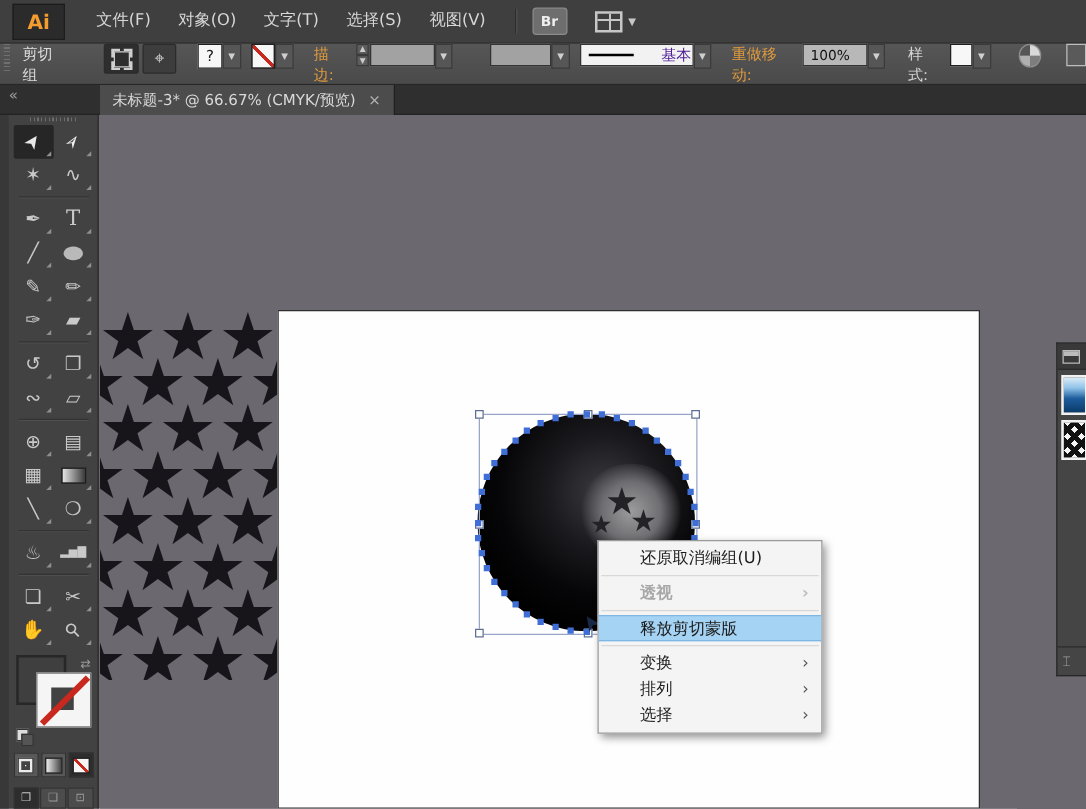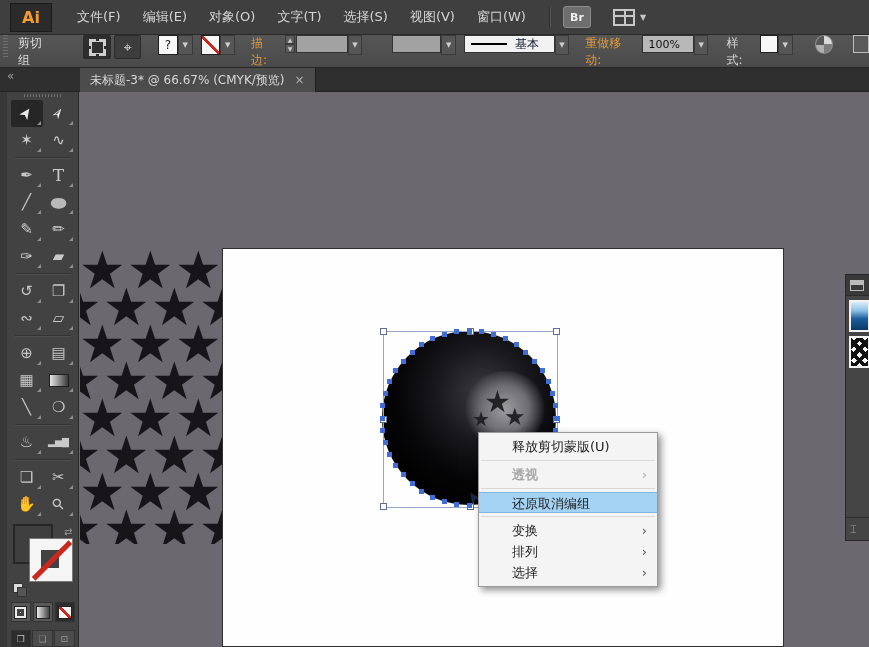--- a/index.html
+++ b/index.html
@@ -40,21 +40,21 @@
   .dd-caret{width:13px;height:18px;background:#565656;border:1px solid #3a3a3a;color:#cfcfcf;
     font-size:7px;display:flex;align-items:center;justify-content:center;margin-right:8px;}
   .amber-label{color:#e09a3e;font-size:12px;border-bottom:1px dotted #e09a3e;margin:0 6px 0 8px;}
   .stepper{width:11px;height:18px;display:flex;flex-direction:column;margin-right:1px;}
   .stepper span{flex:1;background:#5d5d5d;border:1px solid #3a3a3a;color:#ccc;font-size:6px;
     display:flex;align-items:center;justify-content:center;}
   .field{height:18px;background:#a2a2a2;border:1px solid #333;box-sizing:border-box;}
   .field.w52{width:52px;} .field.w50{width:50px;}
   .field.light{background:#b8b8b8;color:#111;font-size:11px;display:flex;align-items:center;padding-left:5px;}
   .brush-field{width:92px;height:18px;background:#f2f2f2;border:1px solid #333;display:flex;
-    align-items:center;gap:8px;padding-left:6px;box-sizing:border-box;color:#0f172a;font-size:12px;}
+    align-items:center;gap:22px;padding-left:6px;box-sizing:border-box;color:#4c1d95;font-size:12px;}
   .brush-line{width:36px;height:2px;background:#000;}
   .cb-label{color:#d6d6d6;font-size:12px;margin:0 6px 0 10px;}
   .recolor{width:17px;height:17px;border-radius:50%;border:1px solid #8d8d8d;margin-left:14px;
     background:conic-gradient(#d9d9d9 0 25%,#7d7d7d 0 50%,#b0b0b0 0 75%,#565656 0);}
   .cb-partial{width:14px;height:16px;border:1px solid #bdbdbd;margin-left:20px;background:#5a5a5a;}
 
   
   .tabbar{position:absolute;left:0;top:68px;width:869px;height:24px;background:#2f2f2f;
     border-bottom:1px solid #232323;box-sizing:border-box;}
   .collapse{position:absolute;left:7px;top:2px;color:#9b9b9b;font-size:12px;line-height:12px;}
@@ -143,26 +143,24 @@
 </style>
 </head>
 <body>
 
 <div class="stage" data-name="illustrator-window">
 
   <div class="menubar" data-name="menu-bar">
     <div class="ai-logo" data-name="app-logo">Ai</div>
     <div class="menu-items" id="menu-items" data-name="menu-items">
         <span class="menu-item" data-name="menu-item-0">文件(F)</span>
-        <span class="menu-item" data-name="menu-item-1">编辑(E)</span>
         <span class="menu-item" data-name="menu-item-2">对象(O)</span>
         <span class="menu-item" data-name="menu-item-3">文字(T)</span>
         <span class="menu-item" data-name="menu-item-4">选择(S)</span>
         <span class="menu-item" data-name="menu-item-6">视图(V)</span>
-        <span class="menu-item" data-name="menu-item-7">窗口(W)</span>
       </div>
     <div class="mb-sep" data-name="menubar-divider"></div>
     <div class="br-btn" data-name="bridge-button">Br</div>
     <div class="ws-btn" data-name="workspace-switcher">
       <span class="ws-grid" data-name="workspace-grid-icon"></span>
       <span class="ws-caret" data-name="chevron-down-icon">▼</span>
     </div>
   </div>
 
   <div class="controlbar" data-name="control-bar">
@@ -426,25 +424,25 @@
         <div class="anchor" data-name="anchor-point" style="left: 422.641px; top: 244.362px; background: rgb(63, 110, 214);"></div>
         <div class="anchor" data-name="anchor-point" style="left: 433.536px; top: 250.311px; background: rgb(63, 110, 214);"></div>
         <div class="anchor" data-name="anchor-point" style="left: 443.473px; top: 257.75px; background: rgb(63, 110, 214);"></div>
         <div class="anchor" data-name="anchor-point" style="left: 452.25px; top: 266.527px; background: rgb(63, 110, 214);"></div>
         <div class="anchor" data-name="anchor-point" style="left: 459.689px; top: 276.464px; background: rgb(63, 110, 214);"></div>
         <div class="anchor" data-name="anchor-point" style="left: 465.638px; top: 287.359px; background: rgb(63, 110, 214);"></div>
         <div class="anchor" data-name="anchor-point" style="left: 469.976px; top: 298.989px; background: rgb(63, 110, 214);"></div>
         <div class="anchor" data-name="anchor-point" style="left: 472.614px; top: 311.119px; background: rgb(63, 110, 214);"></div>
       </div>
     <div class="ctx-menu" id="ctx-menu" data-name="context-menu">
-        <div class="ctx-item" data-name="context-menu-item-0">释放剪切蒙版(U)</div>
+        <div class="ctx-item" data-name="context-menu-item-0">还原取消编组(U)</div>
         <div class="ctx-sep" data-name="menu-separator"></div>
         <div class="ctx-item disabled" data-name="context-menu-item-3">透视<span class="ctx-arrow" data-name="submenu-arrow-icon">›</span></div>
         <div class="ctx-sep" data-name="menu-separator"></div>
-        <div class="ctx-item highlighted" data-name="context-menu-item-5">还原取消编组</div>
+        <div class="ctx-item highlighted" data-name="context-menu-item-5">释放剪切蒙版</div>
         <div class="ctx-sep" data-name="menu-separator"></div>
         <div class="ctx-item" data-name="context-menu-item-7">变换<span class="ctx-arrow" data-name="submenu-arrow-icon">›</span></div>
         <div class="ctx-item" data-name="context-menu-item-8">排列<span class="ctx-arrow" data-name="submenu-arrow-icon">›</span></div>
         <div class="ctx-item" data-name="context-menu-item-9">选择<span class="ctx-arrow" data-name="submenu-arrow-icon">›</span></div>
       </div>
     <div class="rpanel" data-name="collapsed-right-panel">
       <div class="rp-header" data-name="right-panel-header">
         <span class="rp-header-glyph" data-name="panel-window-icon"></span>
       </div>
       <div class="rp-swatch rp-grad" data-name="gradient-swatch-thumbnail"></div>

